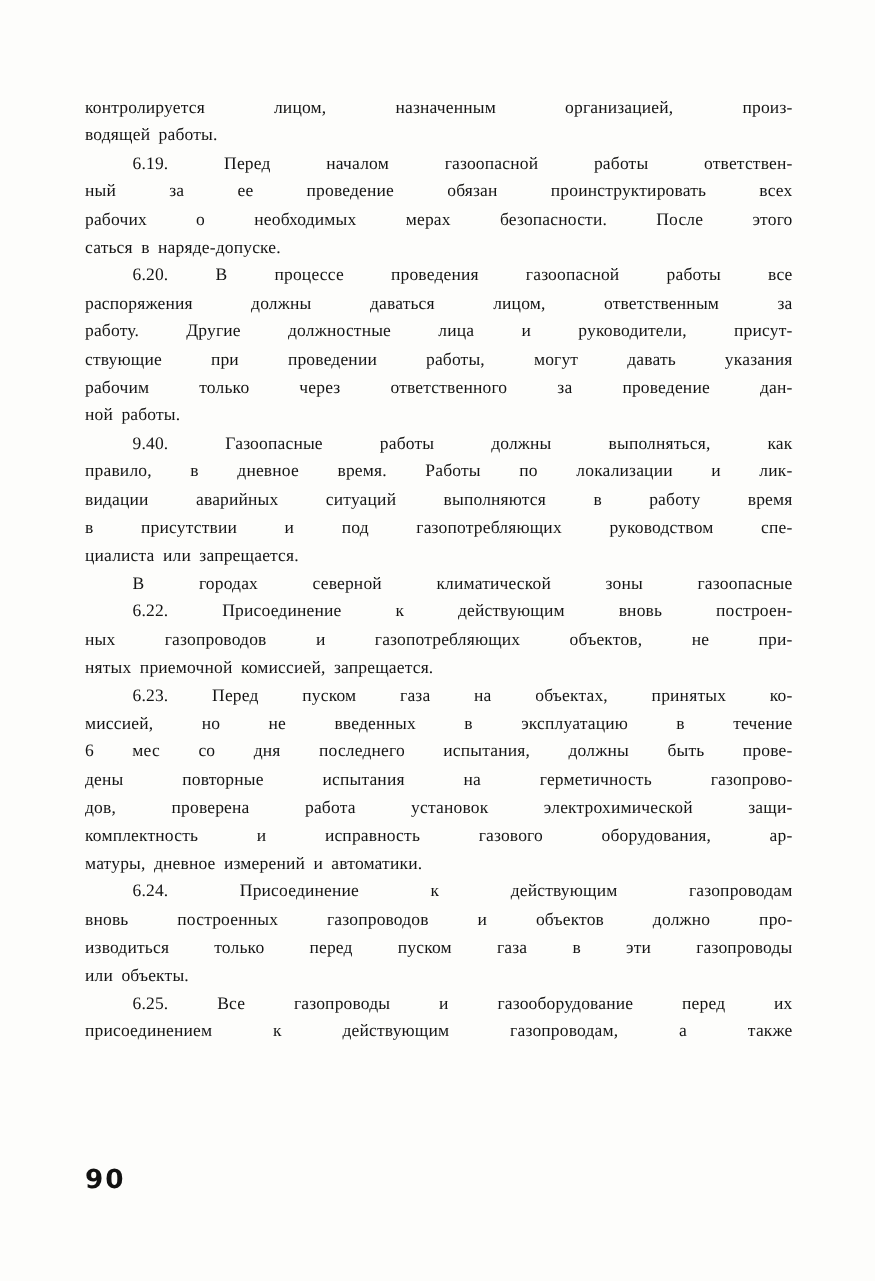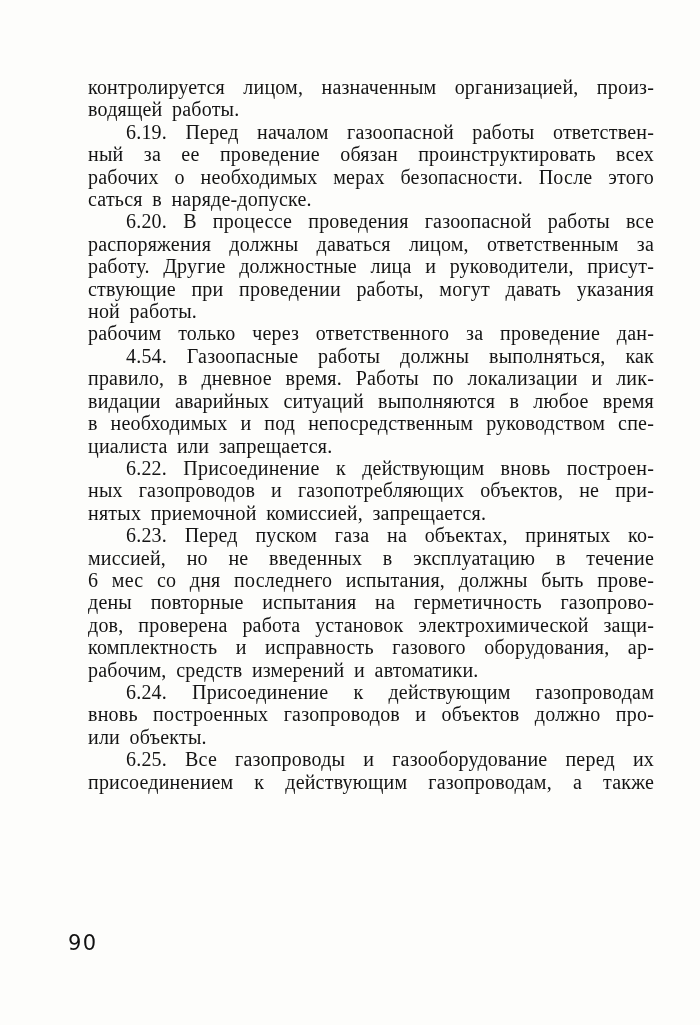--- a/index.html
+++ b/index.html
@@ -18,46 +18,45 @@
     height: 1025px;
     background: #fdfdfb;
     color: #141414;
     overflow: hidden;
   }
   .text-block {
     position: absolute;
     left: 68px;
     top: 76px;
     width: 566px;
-    font-size: 20px;
+    font-size: 14px;
     line-height: 22.4px;
     word-spacing: 0.22em;
     letter-spacing: 0.01em;
-    margin-left: 20px;
   }
   .para {
     margin: 0;
   }
   .line {
     text-align: justify;
     text-align-last: justify;
     white-space: normal;
   }
   .line.last {
     text-align-last: left;
   }
   .line.indent {
     padding-left: 38px;
   }
   .page-number {
     position: absolute;
     left: 68px;
     top: 931px;
     font-family: "DejaVu Sans", sans-serif;
-    font-weight: normal;
+    font-weight: bold;
     font-size: 21px;
     letter-spacing: 1.5px;
     color: #111111;
   }
 </style>
 </head>
 <body>
 
 <div class="page">
   <div class="text-block">
@@ -69,49 +68,51 @@
         <div class="line indent">6.19. Перед началом газоопасной работы ответствен-</div>
         <div class="line">ный за ее проведение обязан проинструктировать всех</div>
         <div class="line">рабочих о необходимых мерах безопасности. После этого</div>
         <div class="line last">саться в наряде-допуске.</div>
       </div>
       <div class="para">
         <div class="line indent">6.20. В процессе проведения газоопасной работы все</div>
         <div class="line">распоряжения должны даваться лицом, ответственным за</div>
         <div class="line">работу. Другие должностные лица и руководители, присут-</div>
         <div class="line">ствующие при проведении работы, могут давать указания</div>
+        <div class="line">рабочим только через ответственного за проведение дан-</div>
         <div class="line last">ной работы.</div>
-        <div class="line">рабочим только через ответственного за проведение дан-</div>
       </div>
       <div class="para">
-        <div class="line indent">4.54. Газоопасные работы должны выполняться, как</div>
+        <div class="line indent">9.40. Газоопасные работы должны выполняться, как</div>
         <div class="line">правило, в дневное время. Работы по локализации и лик-</div>
-        <div class="line">видации аварийных ситуаций выполняются в любое время</div>
-        <div class="line">в необходимых и под непосредственным руководством спе-</div>
+        <div class="line">видации аварийных ситуаций выполняются в работу время</div>
+        <div class="line">в присутствии и под газопотребляющих руководством спе-</div>
         <div class="line last">циалиста или запрещается.</div>
       </div>
       <div class="para">
+        <div class="line indent">В городах северной климатической зоны газоопасные</div>
       </div>
       <div class="para">
         <div class="line indent">6.22. Присоединение к действующим вновь построен-</div>
         <div class="line">ных газопроводов и газопотребляющих объектов, не при-</div>
         <div class="line last">нятых приемочной комиссией, запрещается.</div>
       </div>
       <div class="para">
         <div class="line indent">6.23. Перед пуском газа на объектах, принятых ко-</div>
         <div class="line">миссией, но не введенных в эксплуатацию в течение</div>
         <div class="line">6 мес со дня последнего испытания, должны быть прове-</div>
         <div class="line">дены повторные испытания на герметичность газопрово-</div>
         <div class="line">дов, проверена работа установок электрохимической защи-</div>
         <div class="line">комплектность и исправность газового оборудования, ар-</div>
-        <div class="line last">рабочим, средств измерений и автоматики.</div>
+        <div class="line last">матуры, дневное измерений и автоматики.</div>
       </div>
       <div class="para">
         <div class="line indent">6.24. Присоединение к действующим газопроводам</div>
         <div class="line">вновь построенных газопроводов и объектов должно про-</div>
+        <div class="line">изводиться только перед пуском газа в эти газопроводы</div>
         <div class="line last">или объекты.</div>
       </div>
       <div class="para">
         <div class="line indent">6.25. Все газопроводы и газооборудование перед их</div>
         <div class="line">присоединением к действующим газопроводам, а также</div>
       </div>
     </div>
   <div class="page-number">90</div>
 </div>
 

